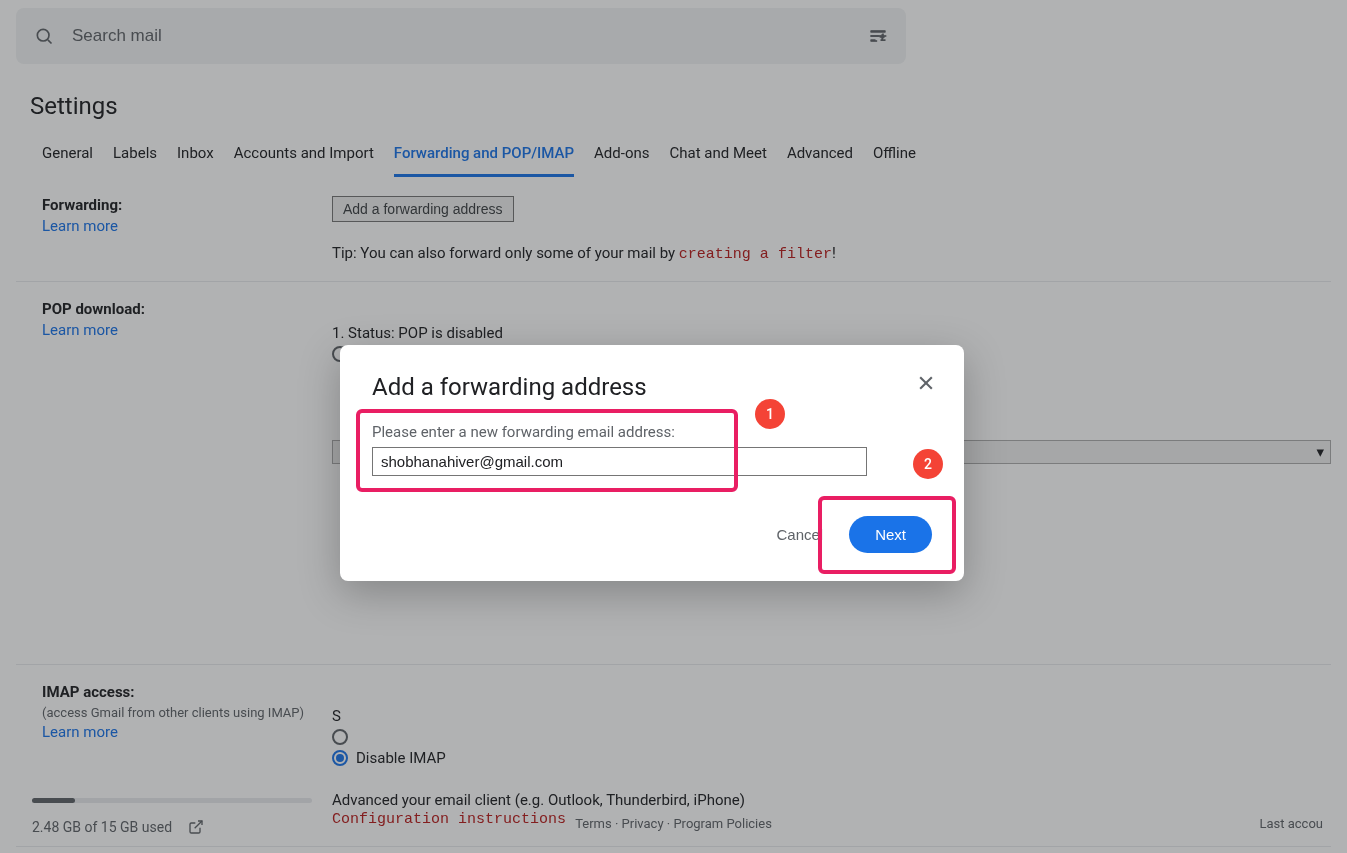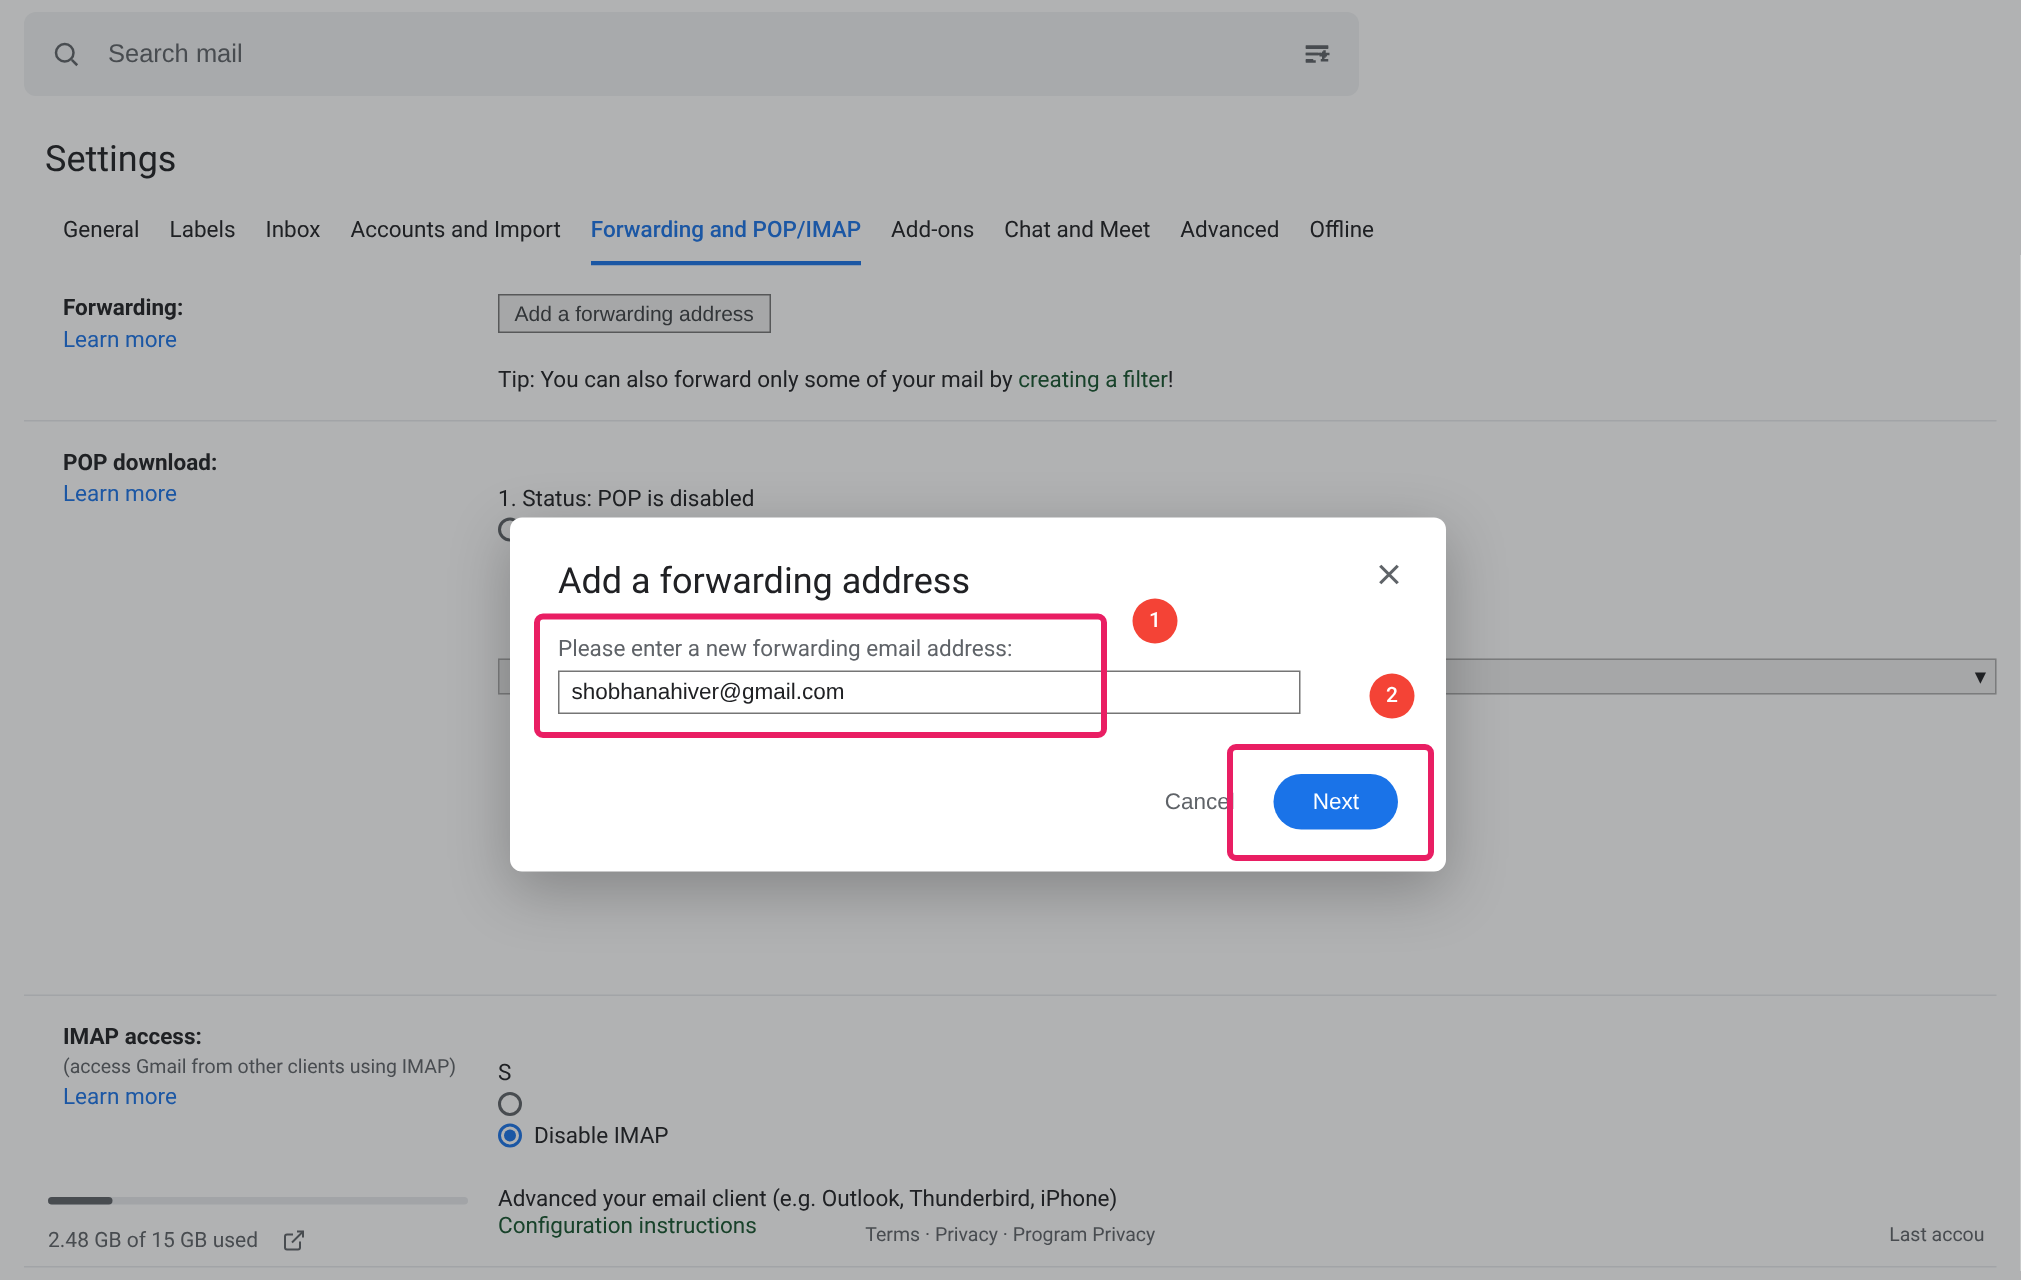--- a/index.html
+++ b/index.html
@@ -101,21 +101,21 @@
     flex: 1;
   }
   .learn-more {
     color: #1a73e8;
     text-decoration: none;
     cursor: pointer;
     font-size: 15px;
     display: inline-block;
     margin-top: 3px;
   }
-  .link { color:#14532d; cursor:pointer; }
+  .link { color:#b91c1c; cursor:pointer;font-family:Liberation Mono, monospace; }
 
   .add-btn {
     border: 1px solid #757575;
     background: #efefef;
     padding: 4px 10px;
     font-size: 14px;
     color: #3c4043;
     cursor: pointer;
   }
   .tip {
@@ -390,21 +390,21 @@
         <svg width="16" height="16" viewBox="0 0 24 24" fill="none" stroke="#5f6368" stroke-width="2">
             <path d="M18 13v6a2 2 0 0 1-2 2H5a2 2 0 0 1-2-2V8a2 2 0 0 1 2-2h6"></path>
             <polyline points="15 3 21 3 21 9"></polyline>
             <line x1="10" y1="14" x2="21" y2="3"></line>
           </svg>
       </span>
     </div>
     <div class="center">
       <a>Terms</a> ·
       <a>Privacy</a> ·
-      <a>Program Privacy</a>
+      <a>Program Policies</a>
     </div>
     <div>Last accou</div>
   </div>
 </div>
 
 <div class="overlay">
   <div class="modal">
     <div class="modal-title">Add a forwarding address</div>
     <div class="close-x">
       <svg width="20" height="20" viewBox="0 0 24 24" stroke="#5f6368" stroke-width="2.5">

